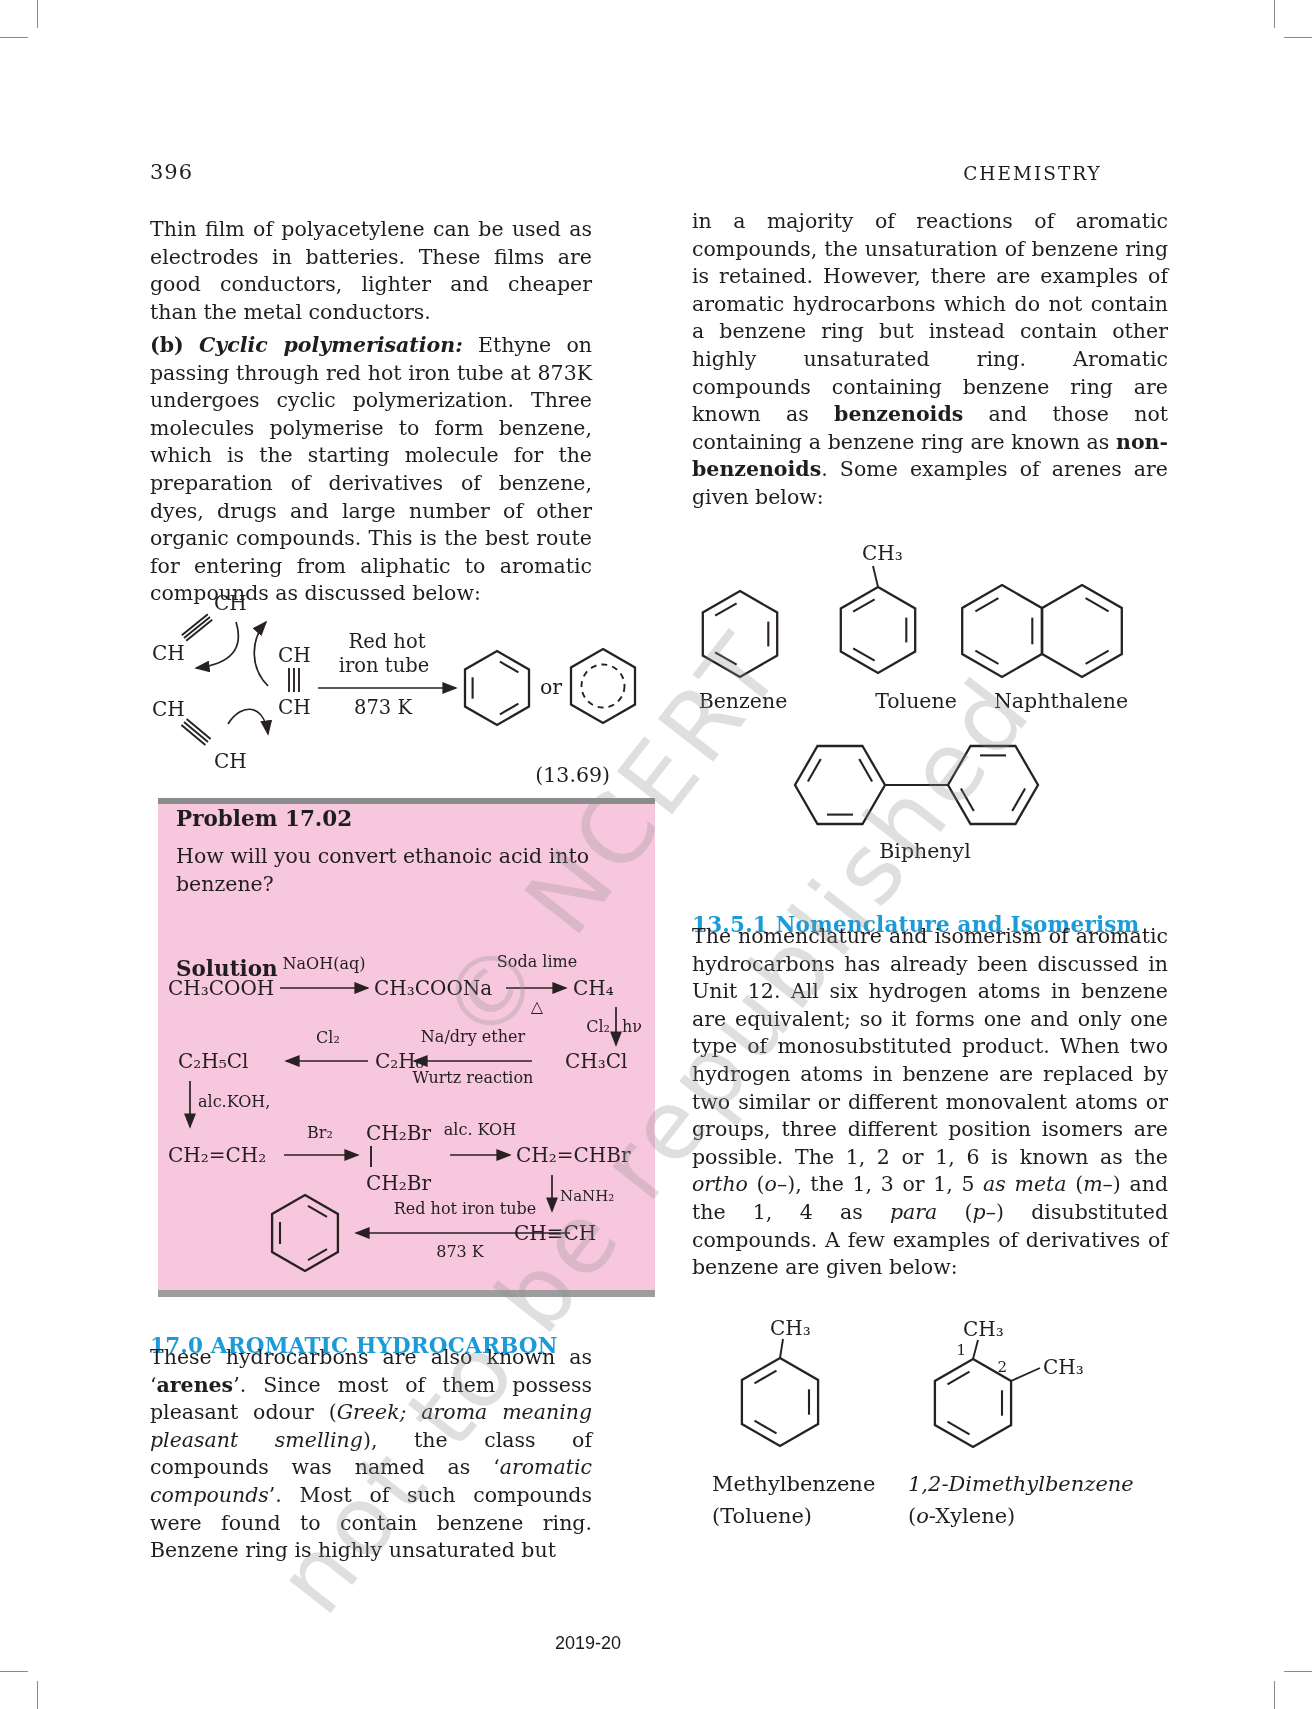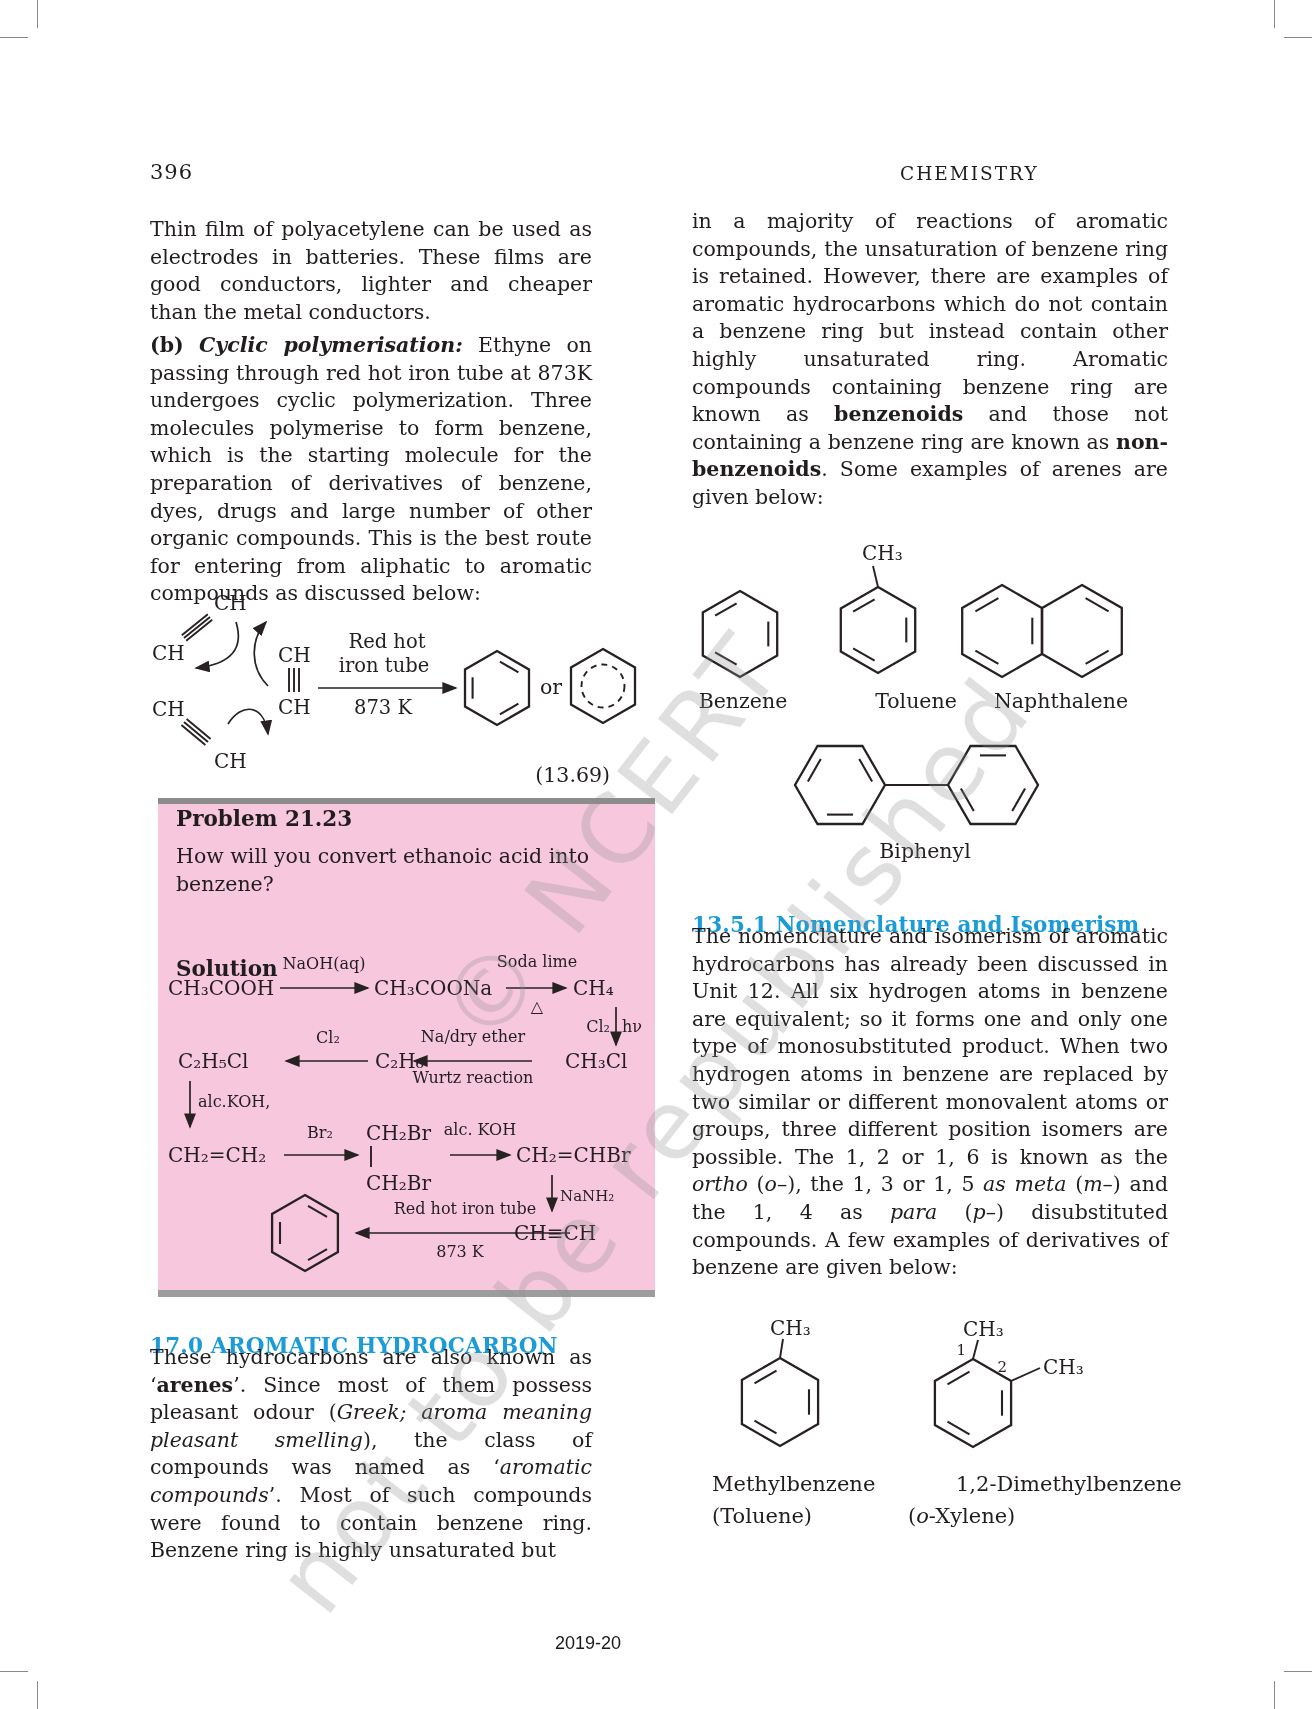--- a/index.html
+++ b/index.html
@@ -5,21 +5,21 @@
   html,body{margin:0;padding:0;background:#ffffff;}
   .page{position:relative;width:1312px;height:1709px;background:#ffffff;overflow:hidden;
         font-family:"DejaVu Serif","Liberation Serif",serif;color:#211c1d;padding-left:47px;}
   .t{position:absolute;}
   .just{text-align:justify;font-size:20.5px;line-height:27.6px;color:#211c1d;}
   .b{font-weight:bold;}
   .i{font-style:italic;}
   .bi{font-weight:bold;font-style:italic;}
   .blueh{color:#1b9cd8;font-weight:bold;font-size:21.5px;letter-spacing:0.2px;white-space:nowrap;margin-top:21px;}
   .pagenum{font-size:21px;letter-spacing:1px;}
-  .runhead{font-size:18.5px;letter-spacing:2px;text-align:left;}
+  .runhead{font-size:18.5px;letter-spacing:2px;text-align:center;}
   .eqnum{font-size:20.5px;text-align:right;}
   .pinkbox{position:absolute;left:158px;top:798px;width:497px;height:492px;background:#f7c8dd;}
   .graybar-top{position:absolute;left:158px;top:798px;width:497px;height:6px;background:#8c8c8c;}
   .graybar-bot{position:absolute;left:158px;top:1290px;width:497px;height:7px;background:#9d9d9d;}
   .prob-title{font-size:21.5px;font-weight:bold;}
   .prob-q{font-size:20.5px;line-height:27.5px;}
   .label21{font-size:21px;}
   .footer{position:absolute;left:0;top:1633px;width:1176px;text-align:center;
           font-family:"Liberation Sans","DejaVu Sans",sans-serif;font-size:18px;color:#1a1a1a;}
   .cropv{position:absolute;width:1px;background:#8a8a8a;}
@@ -100,21 +100,21 @@
         <polygon points="463.0,69.0 495.0,87.5 495.0,124.5 463.0,143.0 431.0,124.5 431.0,87.5" class="ring-line"></polygon>
         <circle cx="463" cy="106" r="21.5" class="dsh"></circle>
       </g>
   </svg>
 
   <div class="t eqnum" style="left:450px;top:763px;width:160px;">(13.69)</div>
 
   <div class="pinkbox"></div>
   <div class="graybar-top"></div>
   <div class="graybar-bot"></div>
-  <div class="t prob-title" style="left:176px;top:806px;">Problem 21.23</div>
+  <div class="t prob-title" style="left:176px;top:806px;">Problem 17.02</div>
   <div class="t prob-q" style="left:176px;top:843px;width:430px;">How will you convert ethanoic acid into benzene?</div>
   <div class="t prob-title" style="left:176px;top:956px;">Solution</div>
 
   <svg style="left:160px;top:955px;" width="490" height="332" viewBox="0 0 490 332">
     <defs>
       <marker id="aw2" markerWidth="9" markerHeight="7" refX="8" refY="3.5" orient="auto">
         <path d="M0,0 L9,3.5 L0,7 Z" fill="#272122"></path>
       </marker>
     </defs>
     <text class="fm" x="8" y="40">CH₃COOH</text>
@@ -234,21 +234,21 @@
     <line class="bond" x1="283" y1="47" x2="288" y2="28"></line>
     <text class="fm" x="273" y="24">CH₃</text>
     <text class="tn" x="276" y="43" text-anchor="end">1</text>
     <line class="bond" x1="321" y1="69" x2="350" y2="56"></line>
     <text class="tn" x="317" y="60" text-anchor="end">2</text>
     <text class="fm" x="353" y="62">CH₃</text>
   </svg>
 
   <div class="t label21" style="left:712px;top:1472px;">Methylbenzene</div>
   <div class="t label21" style="left:712px;top:1504px;">(Toluene)</div>
-  <div class="t label21" style="left:956px;top:1472px;">1,2-Dimethylbenzene</div>
+  <div class="t label21" style="left:908px;top:1472px;font-style:italic;">1,2-Dimethylbenzene</div>
   <div class="t label21" style="left:908px;top:1504px;"><span>(</span><span class="i">o</span><span>-Xylene)</span></div>
 
   <div class="footer">2019-20</div>
 
   <div class="wm" style="left:418px;top:995px;">© NCERT</div>
   <div class="wm" style="left:255px;top:1565px;">not to be republished</div>
 
 </div>
 
 </body></html>

